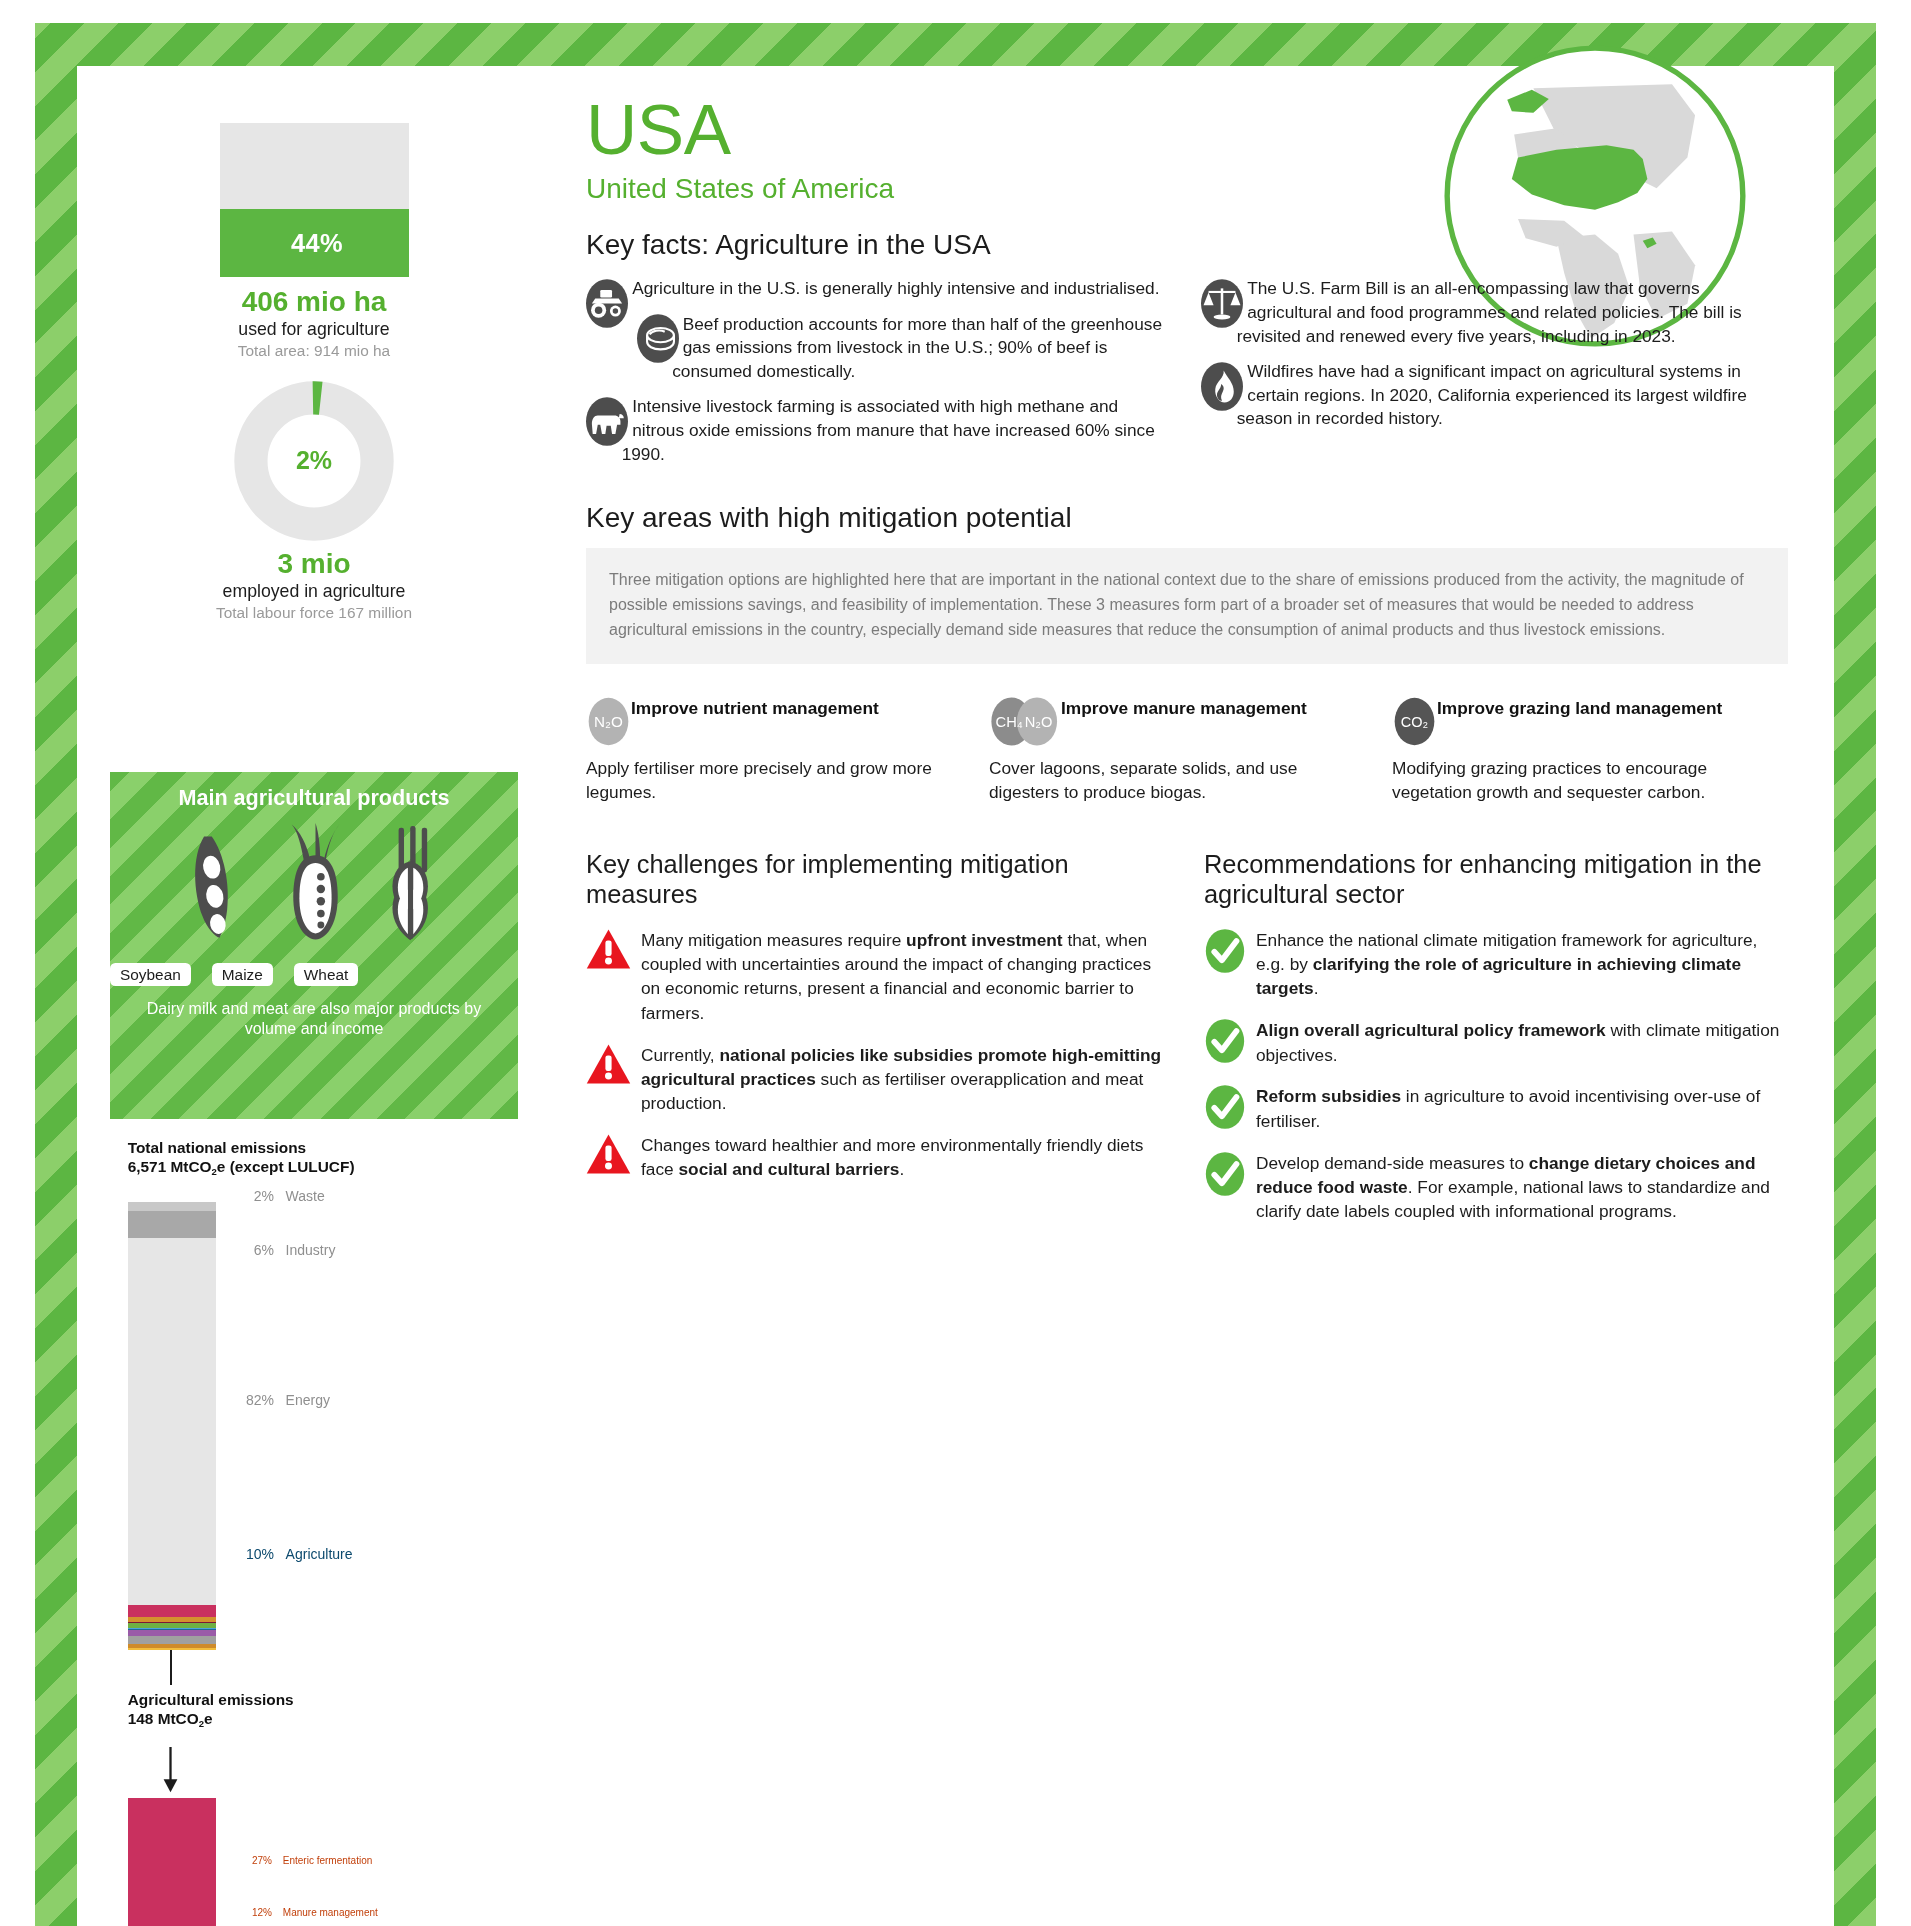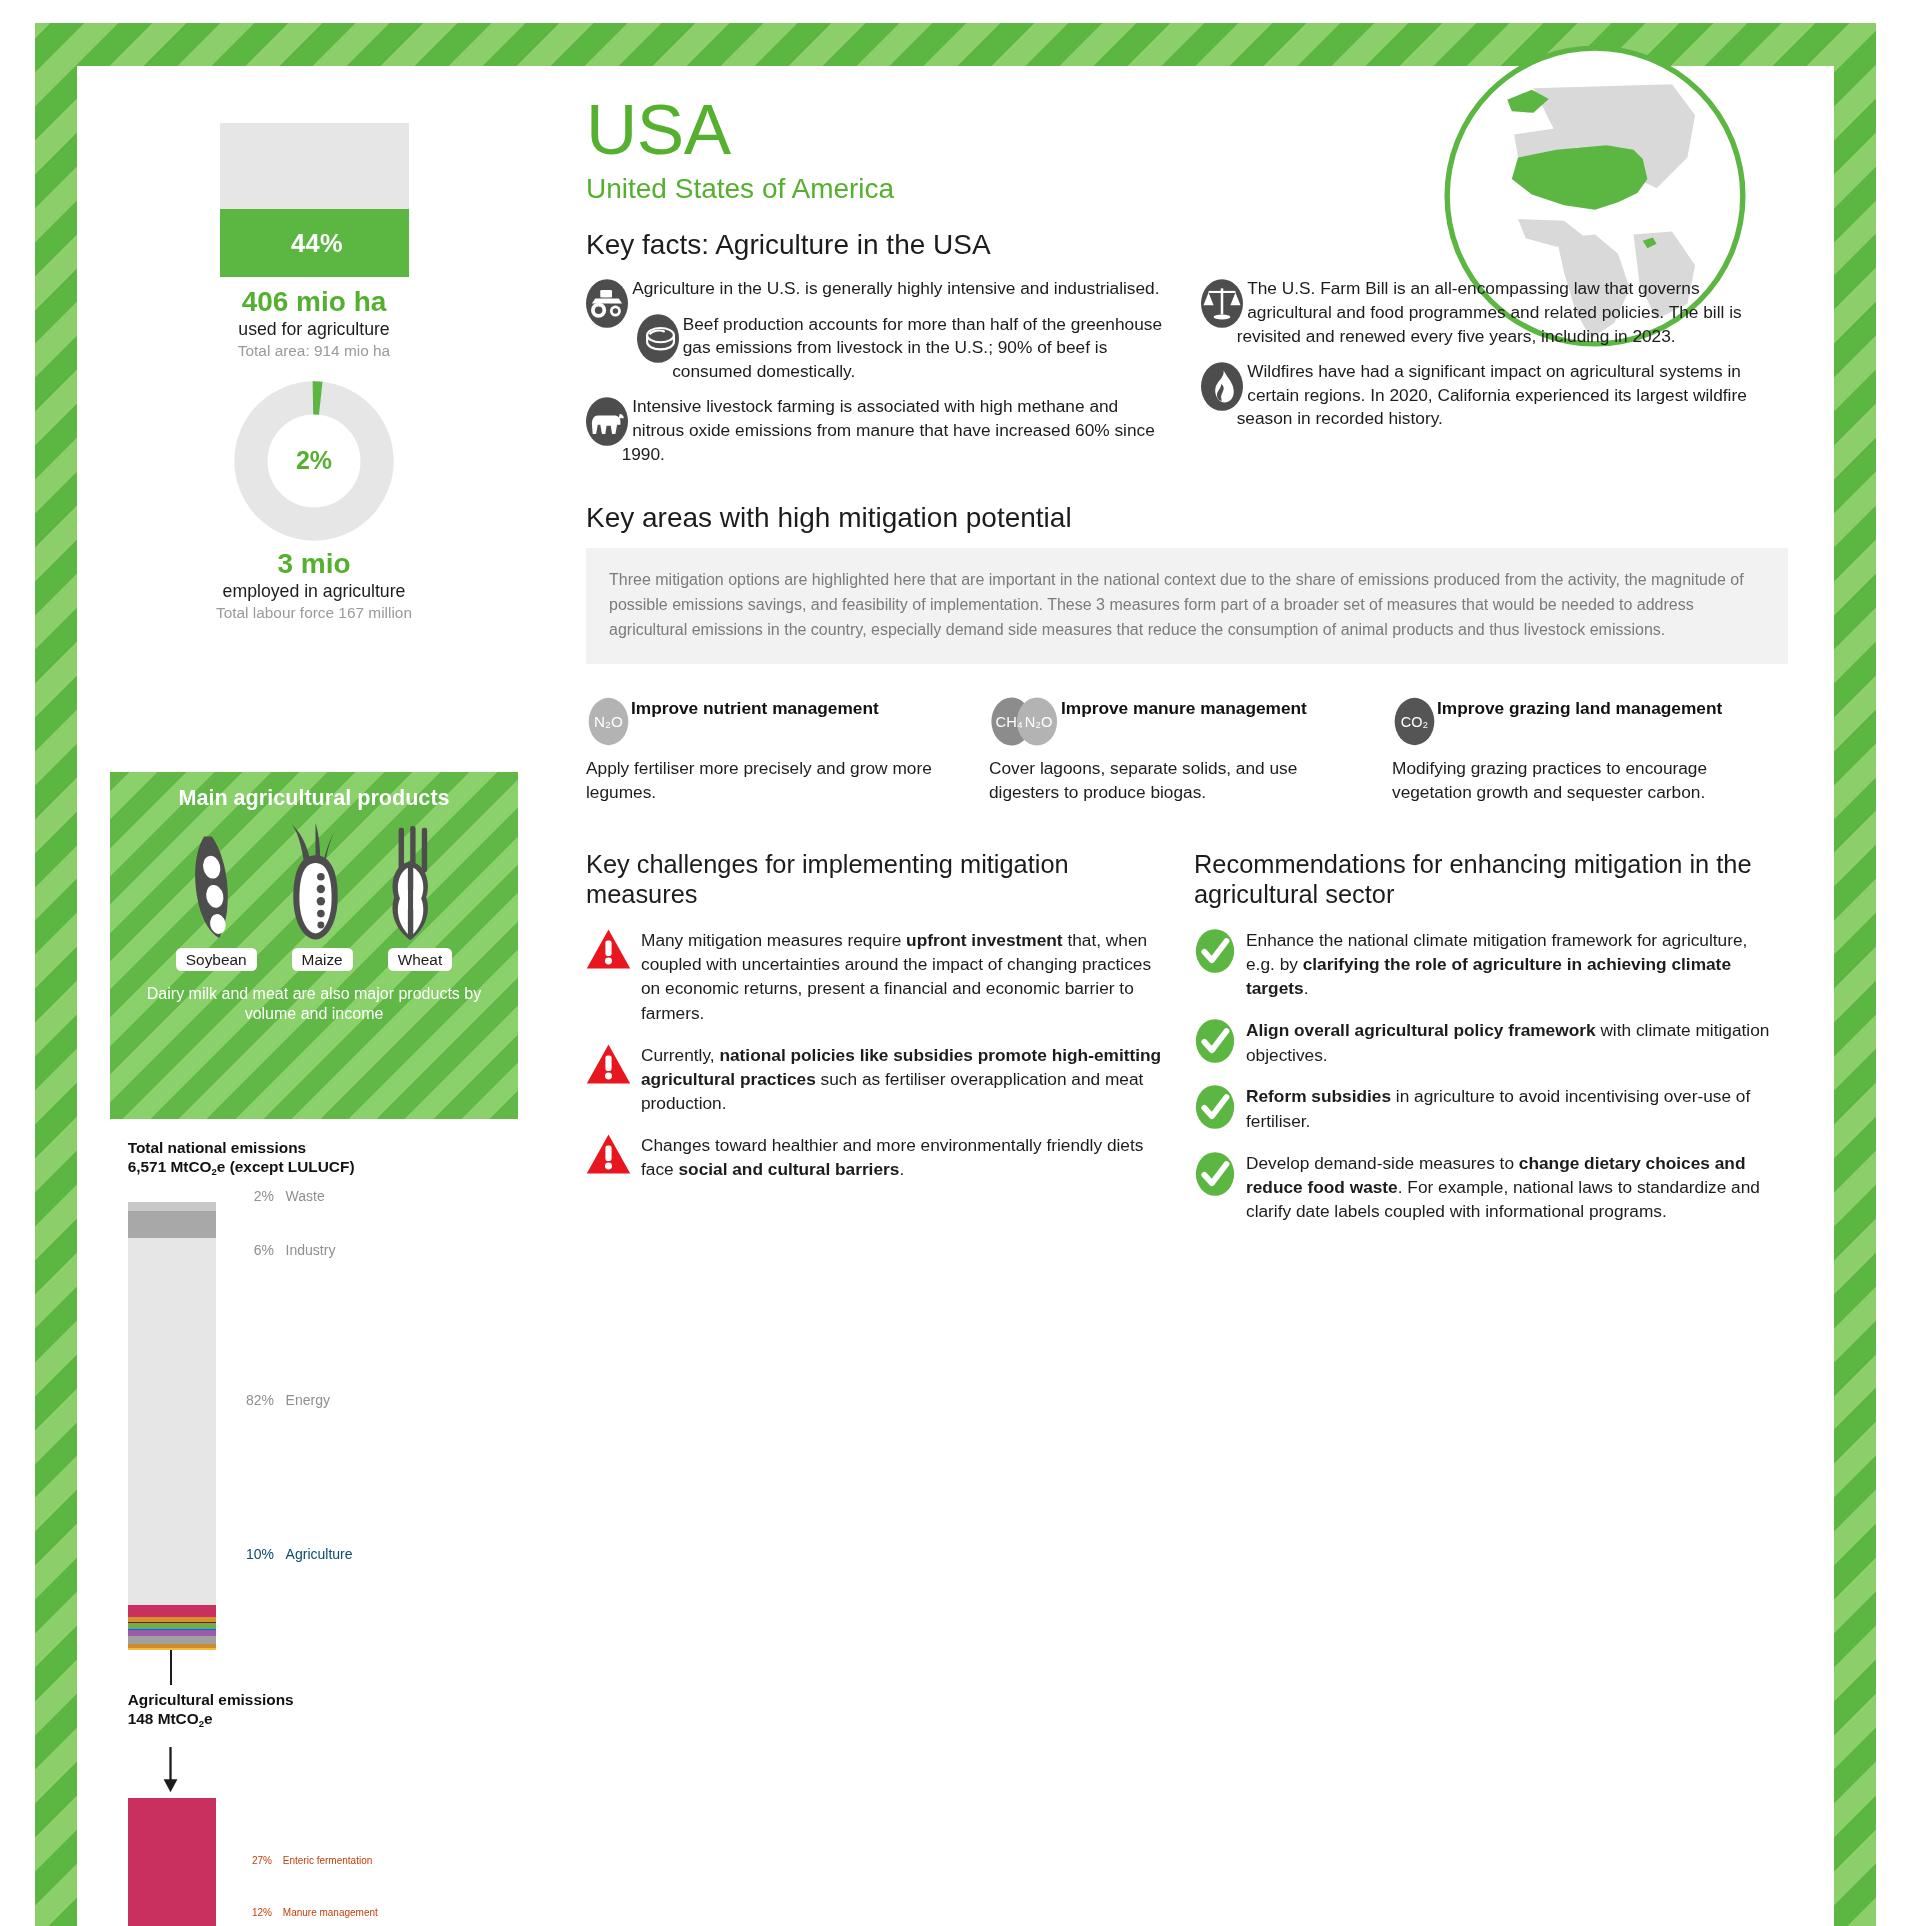--- a/index.html
+++ b/index.html
@@ -44,21 +44,21 @@
   
   #products {
     position:absolute; left:110px; top:772px; width:408px; height:347px;
     background:repeating-linear-gradient(-45deg,
       #61b846 0px, #61b846 20px, #8ad06b 20px, #8ad06b 40px);
     overflow:hidden;
   }
   #products h3 { color:#ffffff; font-size:21.6px; font-weight:700; text-align:center; margin-top:13px;
                  text-shadow:0 0 0.8px rgba(0,0,0,.05);}
   .prod-icons { position:relative; height:127px; margin-top:5.4px; display:flex; justify-content:center; gap:27px; align-items:flex-end;}
-  .prod-labels { display:flex; justify-content:center; gap:35px; margin-top:5px;}
+  .prod-labels { display:flex; gap:21px; margin-top:20px;}
   .pill { background:#fff; color:#1c1c1c; font-size:15.4px; border-radius:5.4px; padding:2.3px 10px; font-weight:400;}
   .prod-note { color:#ffffff; font-size:16px; text-align:center; line-height:1.25; margin-top:13px; padding:0 15.4px;}
 
   
   #emissions { position:absolute; left:110px; top:1138px; width:408px; height:1291px; background:#fff; }
   .em-title { font-size:15.4px; font-weight:700; color:#111; line-height:1.25; margin:0 0 0 17.7px; }
   sub { font-size:.62em; vertical-align:-0.28em; }
 
   .natbar { position:absolute; left:17.7px; top:64px; width:88px; height:448px; }
   .natseg { position:absolute; left:0; width:100%; }
@@ -85,21 +85,21 @@
 
   .mitbox { background:#f2f2f2; padding:20px 23px 21.6px; margin-top:14px; }
   .mitbox p { color:#7b7b7b; font-size:16px; line-height:1.55; }
 
   .mitgrid { display:flex; gap:33px; margin-top:32px; }
   .mitcol { width:370px; }
   .mithead { display:flex; align-items:flex-start; }
   .mithead .ttl { font-size:17.3px; font-weight:700; line-height:1.25; color:#111; padding-top:2.3px;}
   .mittext { font-size:17.3px; line-height:1.4; color:#1c1c1c; margin-top:9.2px;}
 
-  .twocol { display:flex; gap:26px; margin-top:45px;}
+  .twocol { display:flex; gap:36px; margin-top:45px;}
   .col { width:582px; }
   h3.sec2 { font-size:25.4px; font-weight:400; color:#1c1c1c; line-height:1.18;}
   .bullets { margin-top:18.5px; }
   .bullet { display:flex; gap:10px; margin-bottom:17.7px; }
   .bullet .btxt { font-size:17.3px; line-height:1.4; color:#1c1c1c; }
   .bullet b { font-weight:700; }
 
   #globe { position:absolute; left:1441px; top:42px; width:308px; height:308px; }
 </style>
 </head>

